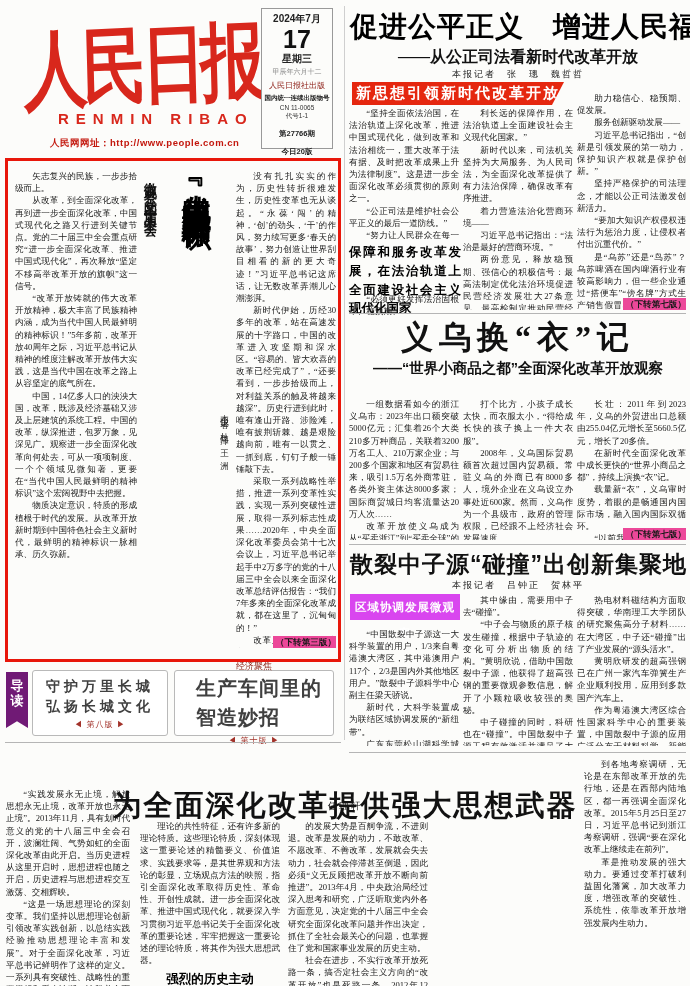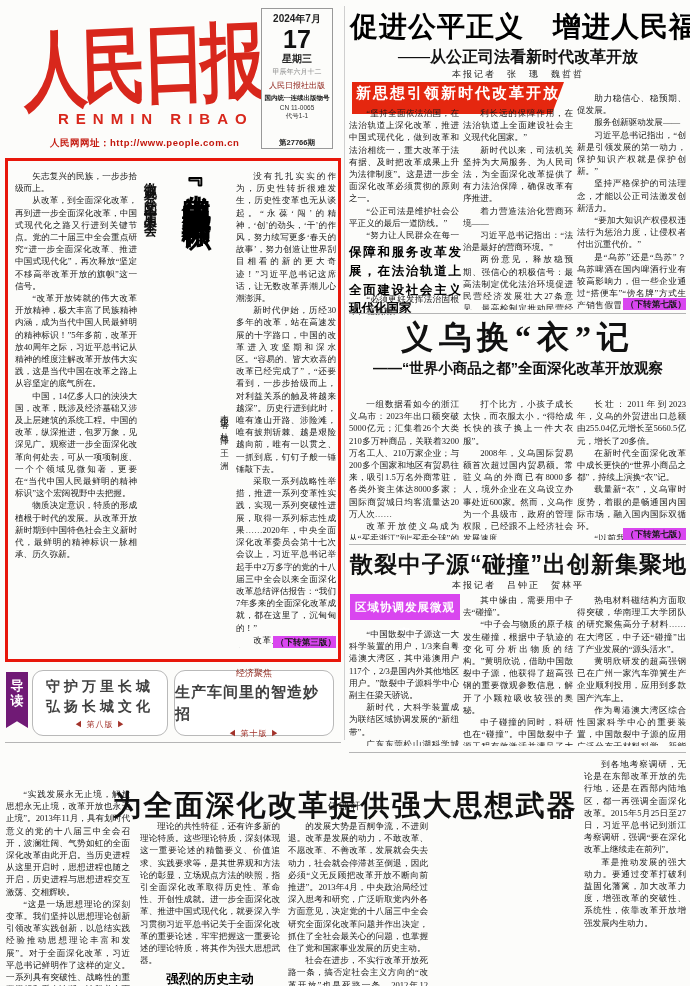--- a/index.html
+++ b/index.html
@@ -14,36 +14,36 @@
   .website{left:50px;top:137px;font-size:9.5px;font-weight:bold;color:#c3170d;letter-spacing:.5px;}
   .datebox{left:261px;top:8px;width:72px;height:141px;border:1px solid #999;box-sizing:border-box;
            text-align:center;padding-top:3px;background:#fcfcfa;}
   .db-month{font-size:10px;font-weight:bold;color:#222;}
   .db-day{font-size:25px;font-weight:bold;line-height:26px;color:#111;}
   .db-week{font-size:10px;font-weight:bold;color:#222;}
   .db-lunar{font-size:7px;color:#8a8a8a;margin-top:1px;}
   .db-pub{font-size:8px;color:#8b1a12;margin-top:3px;font-family:"Liberation Serif",serif;}
   .db-serial{font-size:6.5px;font-weight:bold;margin-top:3px;color:#222;}
   .db-small{font-size:6.5px;color:#333;margin-top:1px;}
-  .db-issue{font-size:7.5px;font-weight:bold;color:#222;margin-top:17px;}
+  .db-issue{font-size:7.5px;font-weight:bold;color:#222;margin-top:8px;}
   .vrule{width:1px;background:#cfcfcf;}
   .hrule{height:1px;background:#b5b5b5;}
   
   .h-center{text-align:center;}
   .t-a{left:350px;top:8px;width:336px;font-size:28px;font-weight:900;letter-spacing:1px;color:#000;white-space:nowrap;}
   .s-a{left:350px;top:47px;width:336px;font-size:16px;font-weight:bold;font-family:"Liberation Serif",serif;}
   .byline{font-size:9px;color:#222;letter-spacing:2px;font-family:"Liberation Serif",serif;}
-  .banner{left:352px;top:82px;width:212px;height:32px;background:#e5270f;color:#fff;font-weight:bold;
+  .banner{left:352px;top:82px;width:212px;height:23px;background:#e5270f;color:#fff;font-weight:bold;
           font-size:15px;letter-spacing:2px;line-height:22px;text-align:center;
           clip-path:polygon(0 0,100% 0,calc(100% - 12px) 100%,0 100%);}
   
   .ncol{position:absolute;font-family:"Liberation Serif",serif;font-size:8.6px;line-height:1.42;
         text-align:justify;color:#191919;overflow:hidden;}
   .ncol p{margin:0;text-indent:2em;}
-  .cont{position:absolute;right:0;bottom:0;background:#d946ef;font-weight:bold;font-size:8.6px;padding-left:3px;}
+  .cont{position:absolute;right:0;bottom:0;background:#ec4899;font-weight:bold;font-size:8.6px;padding-left:3px;}
   .callout{left:349px;top:243px;width:112px;font-size:12.5px;font-weight:bold;line-height:1.5;
            text-align:justify;color:#000;}
   
   .redbox{left:5px;top:158px;width:336px;height:504px;border:3px solid #e8170b;box-sizing:border-box;background:#fcfcfa;}
   .v-kicker{left:141px;top:173px;height:310px;writing-mode:vertical-rl;font-size:13px;font-weight:bold;
             letter-spacing:3px;color:#111;}
   .v-title{left:159px;top:169px;height:482px;width:58px;writing-mode:vertical-rl;font-size:29px;
            font-weight:900;letter-spacing:2px;color:#000;}
   .v-byline{left:219px;top:408px;height:240px;writing-mode:vertical-rl;font-size:8.5px;letter-spacing:2px;
             color:#222;font-family:"Liberation Serif",serif;}
@@ -51,26 +51,26 @@
   .t-y{left:350px;top:316px;width:336px;font-size:32px;font-weight:900;letter-spacing:6px;
        font-family:"Liberation Serif",serif;white-space:nowrap;}
   .s-y{left:350px;top:359px;width:336px;font-size:14.5px;font-weight:bold;}
   .t-n{left:350px;top:549px;width:336px;font-size:23px;font-weight:900;letter-spacing:1px;white-space:nowrap;}
   .tagbox{left:350px;top:594px;width:110px;height:26px;background:#d946ef;color:#fff;font-weight:bold;
           font-size:11.5px;line-height:26px;text-align:center;letter-spacing:1px;}
   
   .guide-tab{left:6px;top:672px;width:22px;height:56px;background:#701a75;color:#fff;font-weight:bold;
              font-size:13px;line-height:15px;text-align:center;padding-top:6px;box-sizing:border-box;
              clip-path:polygon(0 0,100% 0,100% 100%,50% 88%,0 100%);}
-  .guide-card{position:absolute;border:1px solid #b9b9b9;border-radius:11px;background:#fff;
+  .guide-card{position:absolute;border:1px solid #b9b9b9;border-radius:3px;background:#fff;
               display:flex;flex-direction:column;align-items:center;justify-content:center;}
   .gc1{left:32px;top:670px;width:134px;height:64px;}
   .gc2{left:174px;top:670px;width:158px;height:64px;}
   .guide-title p{margin:0;font-size:14px;letter-spacing:4px;color:#404040;font-weight:600;line-height:1.45;text-indent:0;}
-  .gc2 .guide-title p{font-size:15px;font-weight:bold;letter-spacing:1px;}
+  .gc2 .guide-title p{font-size:20px;font-weight:bold;letter-spacing:1px;margin-left:21px;}
   .guide-kicker{font-size:9px;color:#8b2015;font-family:"Liberation Serif",serif;margin-bottom:1px;}
   .guide-page{font-size:8px;color:#a2322a;margin-top:3px;letter-spacing:1px;}
   
   .t-t{left:95px;top:754px;width:500px;font-size:29px;font-weight:900;letter-spacing:2px;white-space:nowrap;margin-top:32px;}
   .t-author{left:95px;top:800px;width:500px;font-size:9.5px;font-family:"Liberation Serif",serif;letter-spacing:2px;}
   .subhead{font-size:12.5px;font-weight:bold;text-align:center;font-family:"Liberation Sans",sans-serif;
            margin:5px 0;color:#000;}
 </style>
 </head>
 <body>

